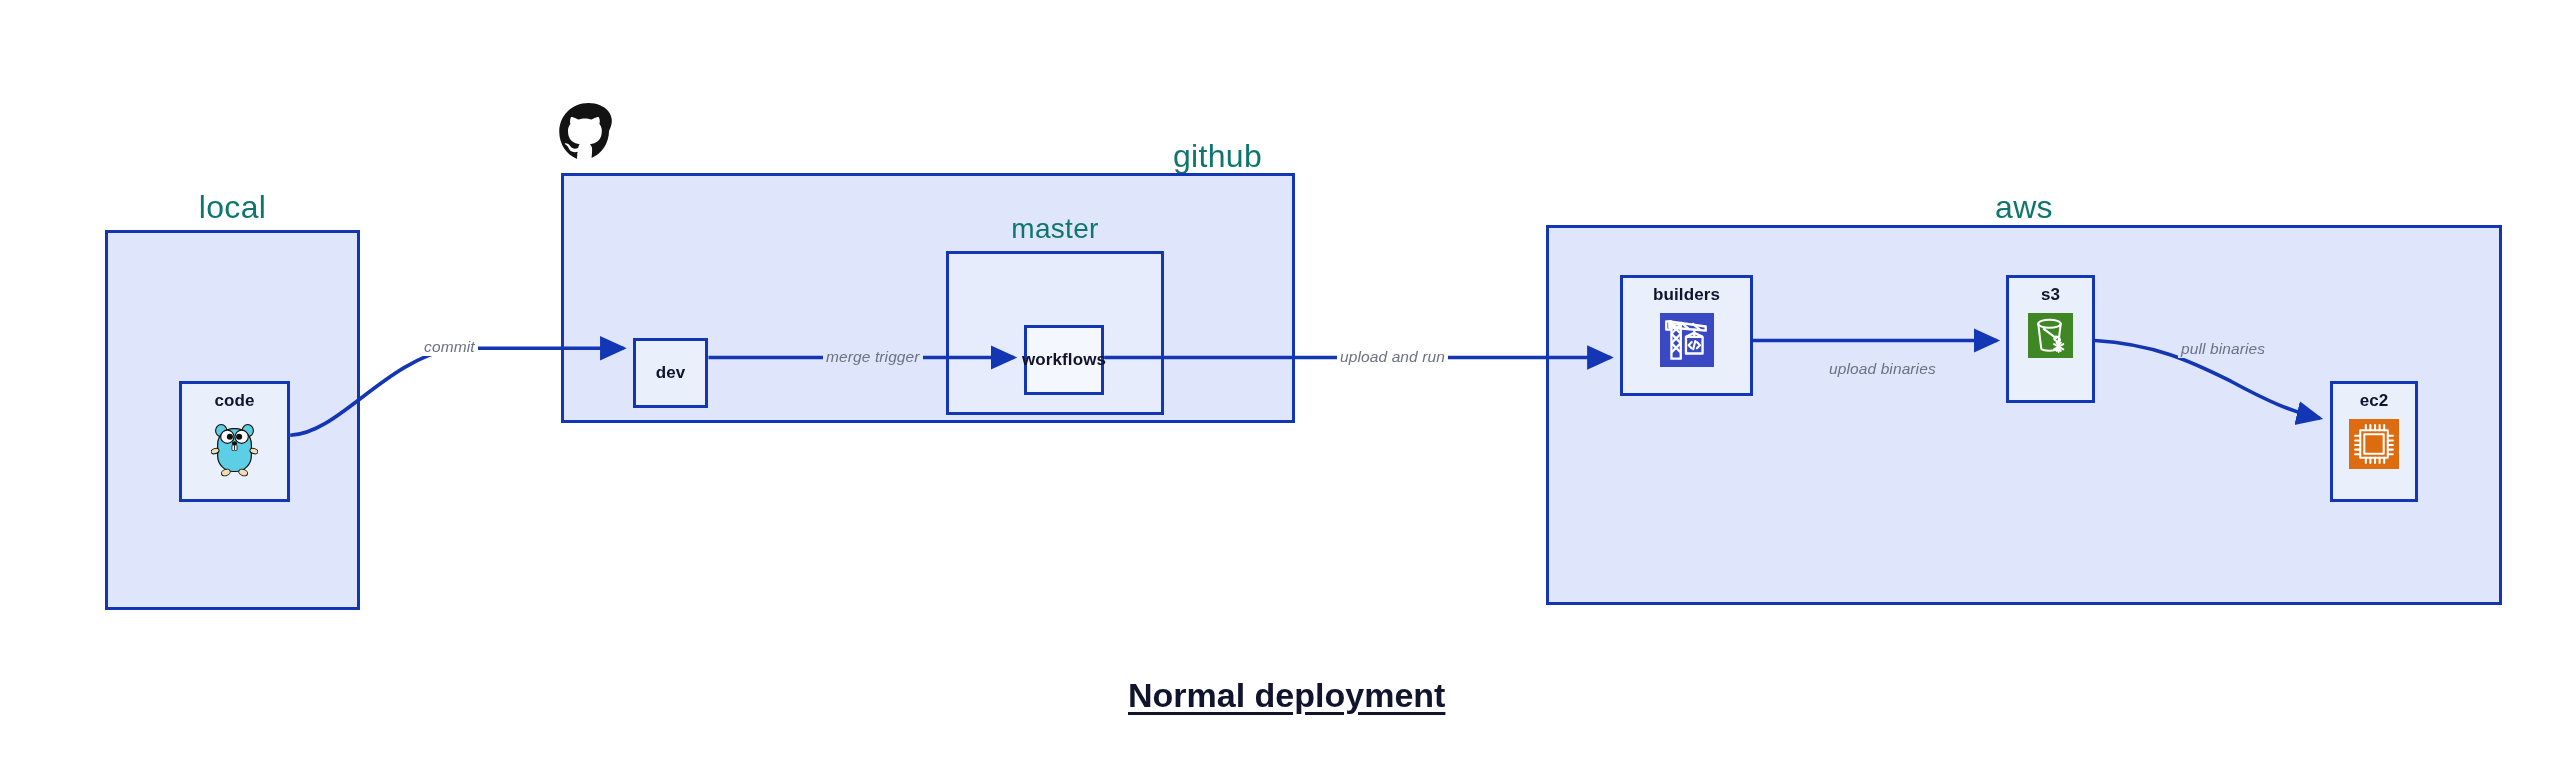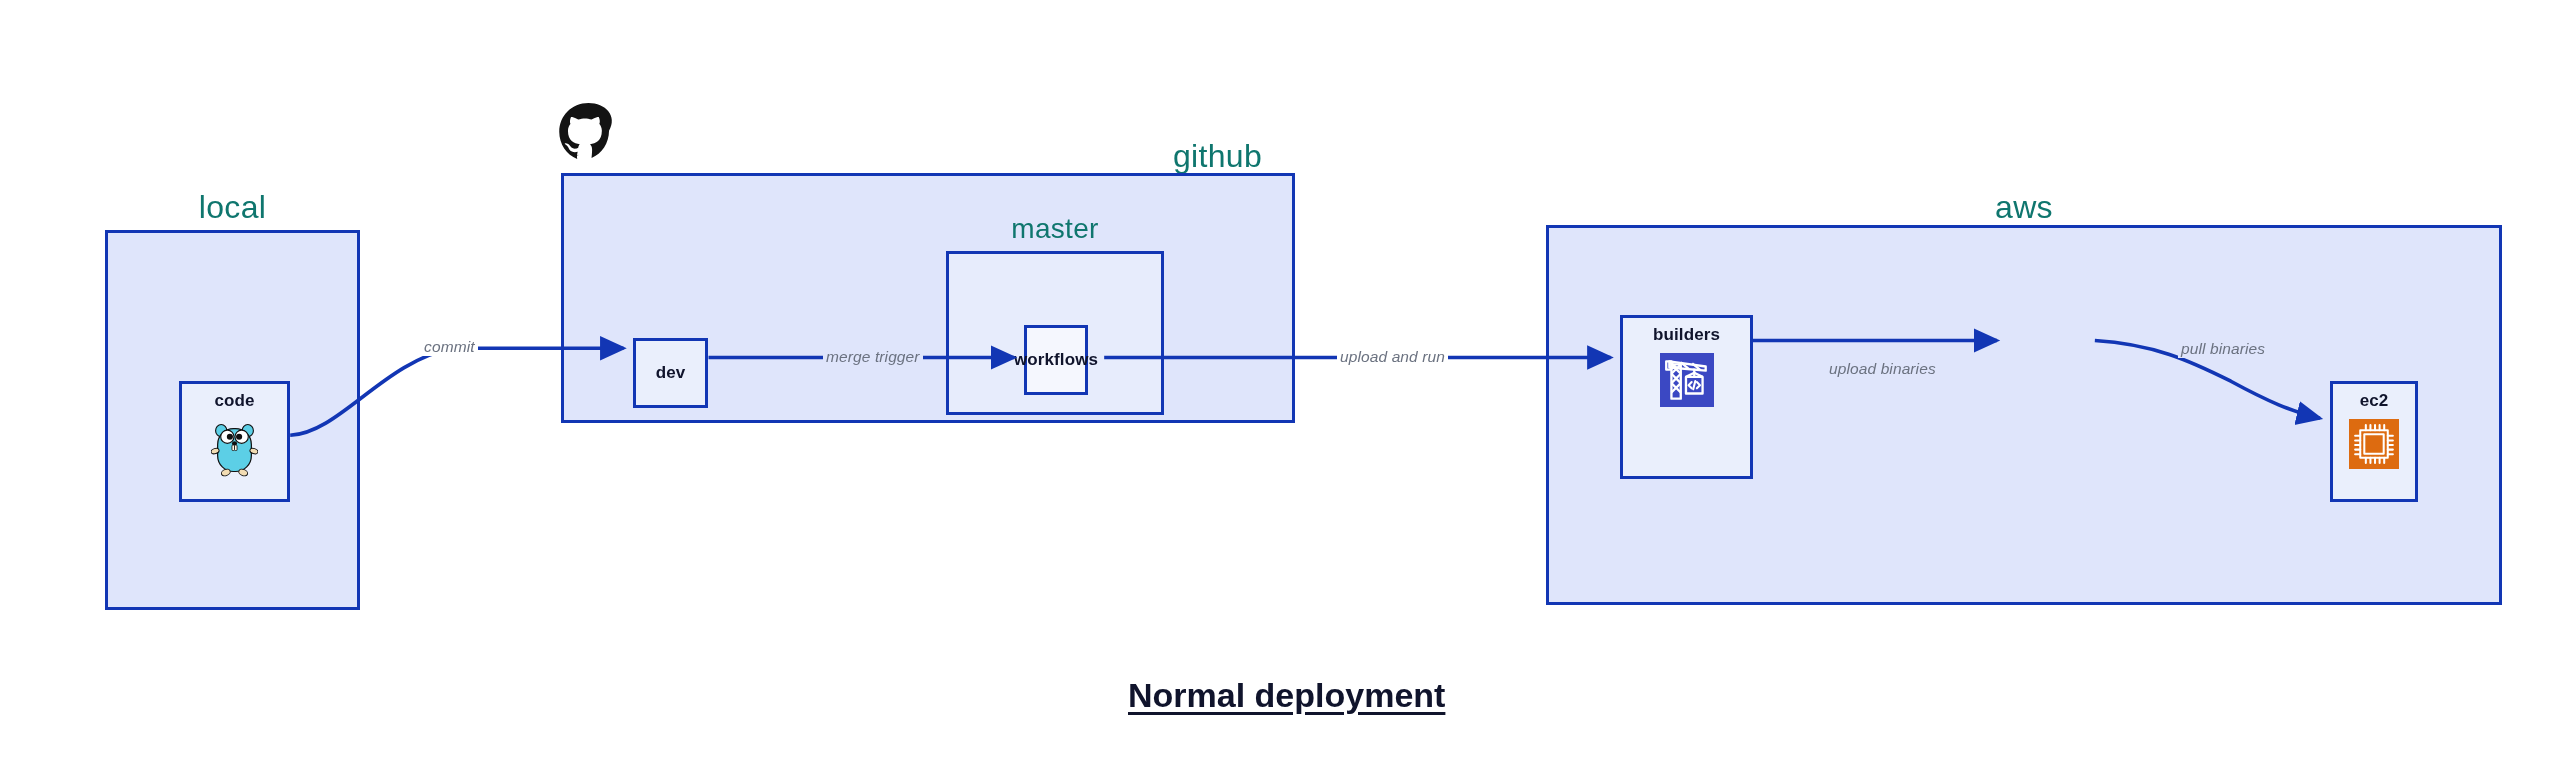--- a/index.html
+++ b/index.html
@@ -153,28 +153,28 @@
     </svg>
   </div>
 
   <div class="node centered" style="left:633px; top:306px; width:75px; height:70px;margin-top:32px;">
     <div class="node-title only">dev</div>
   </div>
 
   <div class="group-label" style="left:946px; top:213px; width:218px; text-align:center; font-size:28px;">master</div>
   <div class="subgroup" style="left:946px; top:251px; width:218px; height:164px;"></div>
 
-  <div class="node centered" style="left:1024px; top:325px; width:64px; height:70px; background:#f5f7fe;">
+  <div class="node centered" style="left:1024px; top:325px; width:80px; height:70px; background:#f5f7fe;">
     <div class="node-title only">workflows</div>
   </div>
 
   <div class="group-label" style="left:1546px; top:189px; width:956px; text-align:center;">aws</div>
   <div class="group" style="left:1546px; top:225px; width:956px; height:380px;"></div>
 
-  <div class="node" style="left:1620px; top:275px; width:133px; height:164px;margin-top:40px;">
+  <div class="node" style="left:1620px; top:275px; width:133px; height:121px;">
     <div class="node-title">builders</div>
     <div class="node-icon">
       <svg width="54" height="54" viewBox="0 0 104 104">
         <rect x="0" y="0" width="104" height="104" fill="#3b48c3"></rect>
         <g fill="none" stroke="#ffffff" stroke-width="4.5" stroke-linejoin="round">
 
           <rect x="22" y="22" width="18" height="66"></rect>
           <path d="M22 22 L40 40 M40 22 L22 40 M22 40 L40 58 M40 40 L22 58 M22 58 L40 76 M40 58 L22 76"></path>
 
           <path d="M18 16 L88 26 L88 34 L18 28 Z"></path>
@@ -189,20 +189,40 @@
         </g>
         <g fill="none" stroke="#ffffff" stroke-width="4" stroke-linecap="round" stroke-linejoin="round">
           <path d="M61 56 L55 62 L61 68"></path>
           <path d="M71 56 L77 62 L71 68"></path>
           <path d="M68 54 L64 70"></path>
         </g>
       </svg>
     </div>
   </div>
 
+  <div class="node" style="left:2006px; top:275px; width:89px; height:128px;">
+    <div class="node-title">s3</div>
+    <div class="node-icon">
+      <svg width="45" height="45" viewBox="0 0 88 88">
+        <rect x="0" y="0" width="88" height="88" fill="#3f8624"></rect>
+        <g fill="none" stroke="#ffffff" stroke-width="4" stroke-linecap="round" stroke-linejoin="round">
+
+          <ellipse cx="42" cy="21" rx="22" ry="8"></ellipse>
+          <path d="M20 21 L26 70 C29 75 55 75 58 70 L64 21"></path>
+
+          <path d="M32 32 L55 49"></path>
+          <circle cx="31.5" cy="31.5" r="2.6" fill="#ffffff" stroke="none"></circle>
+          <ellipse cx="57" cy="51" rx="6" ry="4" transform="rotate(35 57 51)"></ellipse>
+
+          <path d="M60 56 L60 76 M51 61 L69 71 M69 61 L51 71"></path>
+          <path d="M56 58 L60 62 L64 58 M56 74 L60 70 L64 74"></path>
+        </g>
+      </svg>
+    </div>
+  </div>
 
   <div class="node" style="left:2330px; top:381px; width:88px; height:121px;">
     <div class="node-title">ec2</div>
     <div class="node-icon">
       <svg width="50" height="50" viewBox="0 0 98 98">
         <rect x="0" y="0" width="98" height="98" fill="#dd6b10"></rect>
         <g fill="none" stroke="#ffffff" stroke-width="4" stroke-linecap="round" stroke-linejoin="round">
           <rect x="22" y="22" width="54" height="54"></rect>
           <rect x="30" y="30" width="38" height="38"></rect>
 

